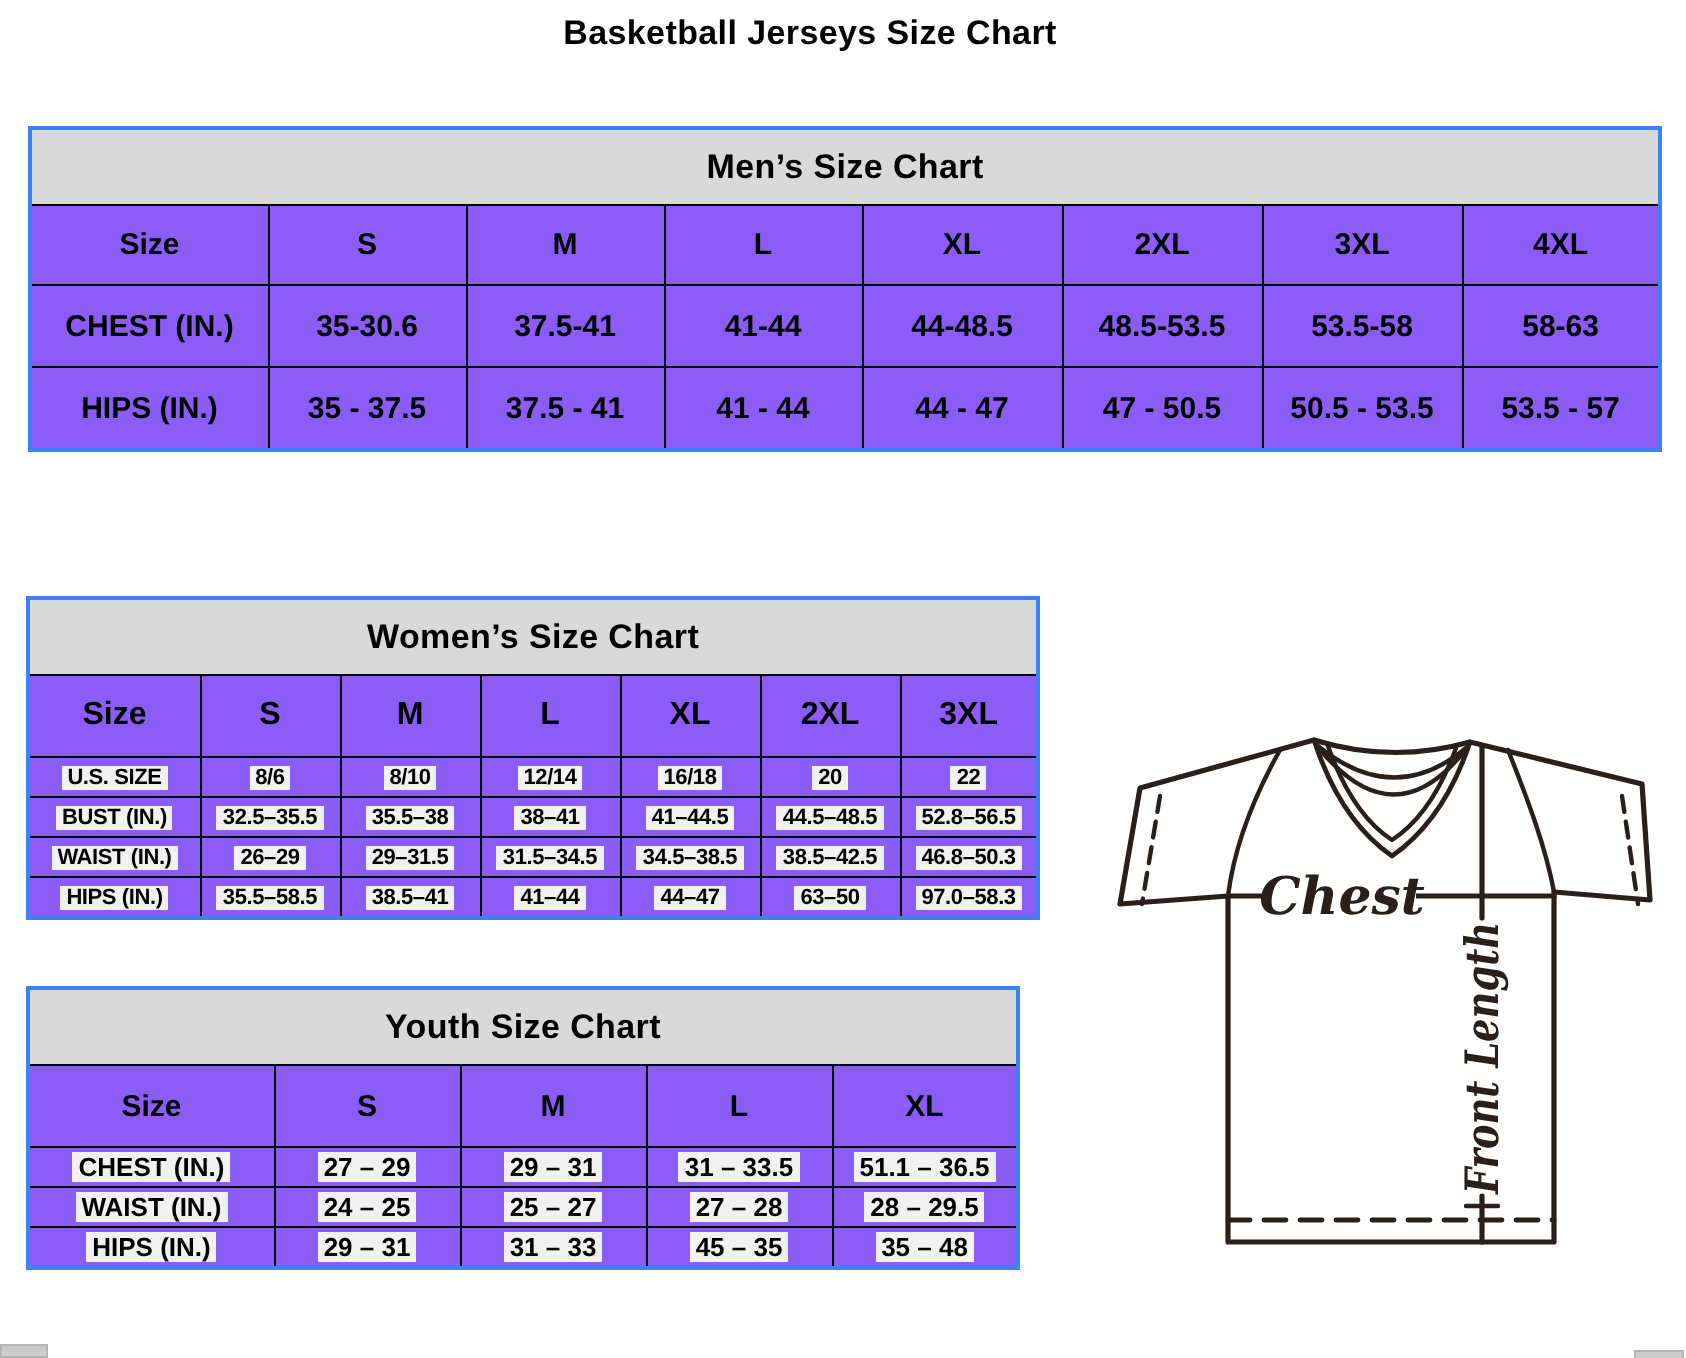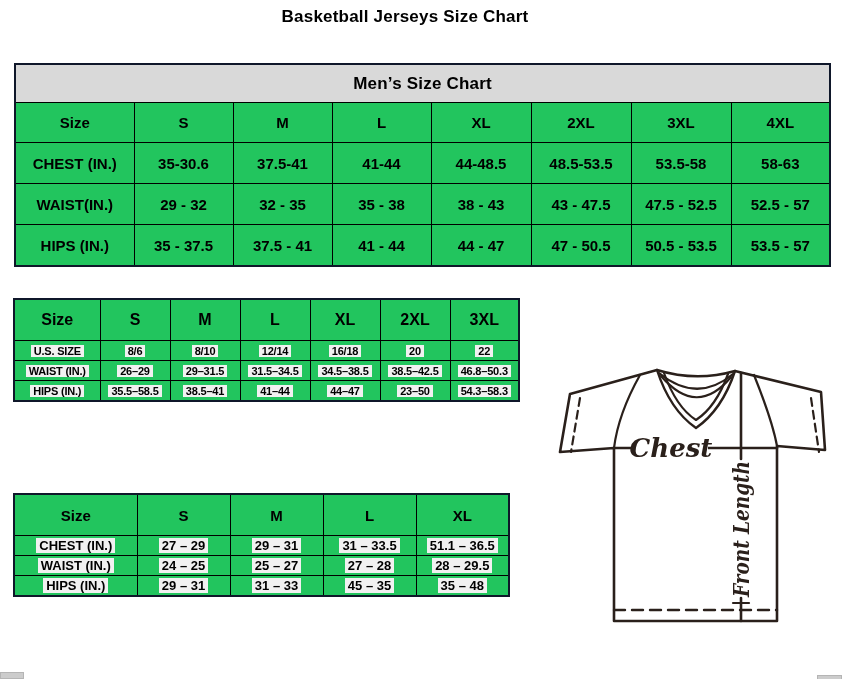--- a/index.html
+++ b/index.html
@@ -4,21 +4,21 @@
 <style>
   html,body{margin:0;padding:0;}
   body{
     width:843px;height:679px;position:relative;background:#ffffff;
     font-family:"Liberation Sans",sans-serif;color:#000;overflow:hidden;
   }
   .page-title{
     position:absolute;top:7px;left:0;width:810px;text-align:center;
     font-size:17px;font-weight:bold;letter-spacing:.2px;
   }
-  table{border-collapse:collapse;table-layout:fixed;position:absolute;background:#22c55e;border:2px solid #0f172a;}
+  table{border-collapse:collapse;table-layout:fixed;position:absolute;background:#8b5cf6;border:2px solid #3b82f6;}
   td{border:1.5px solid #000;text-align:center;vertical-align:middle;font-weight:bold;padding:0;overflow:hidden;white-space:nowrap;}
   tr.cap td{background:#d9d9d9;font-size:17px;letter-spacing:.2px;}
   
   .mens{left:14px;top:63px;width:815px;}
   .mens tr.cap td{height:37px;}
   .mens tr.hdr td{height:39px;font-size:15px;}
   .mens tr.data td{height:40px;font-size:15px;}
   
   .womens{left:13px;top:298px;width:505px;}
   .womens tr.cap td{height:37px;}
@@ -75,30 +75,20 @@
     <td>CHEST (IN.)</td>
     <td>35-30.6</td>
     <td>37.5-41</td>
     <td>41-44</td>
     <td>44-48.5</td>
     <td>48.5-53.5</td>
     <td>53.5-58</td>
     <td>58-63</td>
   </tr>
   <tr class="data">
-    <td>WAIST(IN.)</td>
-    <td>29 - 32</td>
-    <td>32 - 35</td>
-    <td>35 - 38</td>
-    <td>38 - 43</td>
-    <td>43 - 47.5</td>
-    <td>47.5 - 52.5</td>
-    <td>52.5 - 57</td>
-  </tr>
-  <tr class="data">
     <td>HIPS (IN.)</td>
     <td>35 - 37.5</td>
     <td>37.5 - 41</td>
     <td>41 - 44</td>
     <td>44 - 47</td>
     <td>47 - 50.5</td>
     <td>50.5 - 53.5</td>
     <td>53.5 - 57</td>
   </tr>
 </tbody>
@@ -108,68 +98,83 @@
   <colgroup>
     <col style="width:86px">
       <col style="width:70px">
       <col style="width:70px">
       <col style="width:70px">
     <col style="width:70px">
       <col style="width:70px">
       <col style="width:69px">
   </colgroup>
   <tbody>
+      <tr class="cap">
+    <td colspan="7">Women’s Size Chart</td>
+  </tr>
   <tr class="hdr">
     <td>Size</td>
     <td>S</td>
     <td>M</td>
     <td>L</td>
     <td>XL</td>
     <td>2XL</td>
     <td>3XL</td>
   </tr>
   <tr class="data">
     <td><span class="hl">U.S. SIZE</span></td>
     <td><span class="hl">8/6</span></td>
     <td><span class="hl">8/10</span></td>
     <td><span class="hl">12/14</span></td>
     <td><span class="hl">16/18</span></td>
     <td><span class="hl">20</span></td>
     <td><span class="hl">22</span></td>
   </tr>
   <tr class="data">
+    <td><span class="hl">BUST (IN.)</span></td>
+    <td><span class="hl">32.5–35.5</span></td>
+    <td><span class="hl">35.5–38</span></td>
+    <td><span class="hl">38–41</span></td>
+    <td><span class="hl">41–44.5</span></td>
+    <td><span class="hl">44.5–48.5</span></td>
+    <td><span class="hl">52.8–56.5</span></td>
+  </tr>
+  <tr class="data">
     <td><span class="hl">WAIST (IN.)</span></td>
     <td><span class="hl">26–29</span></td>
     <td><span class="hl">29–31.5</span></td>
     <td><span class="hl">31.5–34.5</span></td>
     <td><span class="hl">34.5–38.5</span></td>
     <td><span class="hl">38.5–42.5</span></td>
     <td><span class="hl">46.8–50.3</span></td>
   </tr>
   <tr class="data">
     <td><span class="hl">HIPS (IN.)</span></td>
     <td><span class="hl">35.5–58.5</span></td>
     <td><span class="hl">38.5–41</span></td>
     <td><span class="hl">41–44</span></td>
     <td><span class="hl">44–47</span></td>
-    <td><span class="hl">23–50</span></td>
-    <td><span class="hl">54.3–58.3</span></td>
+    <td><span class="hl">63–50</span></td>
+    <td><span class="hl">97.0–58.3</span></td>
   </tr>
 </tbody>
   </table>
 
 <table class="youth">
   <colgroup>
     <col style="width:123px">
       <col style="width:93px">
       <col style="width:93px">
       <col style="width:93px">
       <col style="width:93px">
   </colgroup>
   <tbody>
+      <tr class="cap">
+    <td colspan="5">Youth Size Chart</td>
+  </tr>
   <tr class="hdr">
     <td>Size</td>
     <td>S</td>
     <td>M</td>
     <td>L</td>
     <td>XL</td>
   </tr>
   <tr class="data">
     <td><span class="hl">CHEST (IN.)</span></td>
     <td><span class="hl">27 – 29</span></td>

